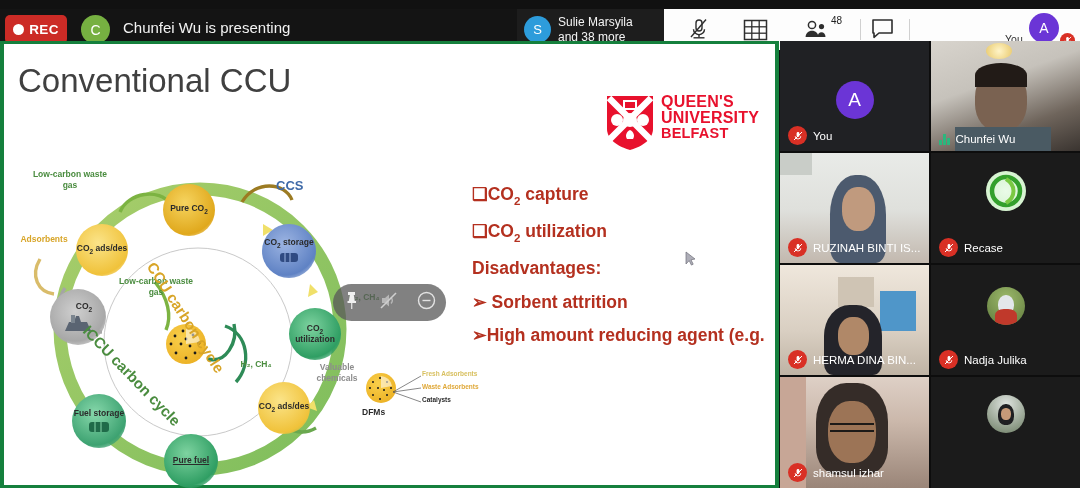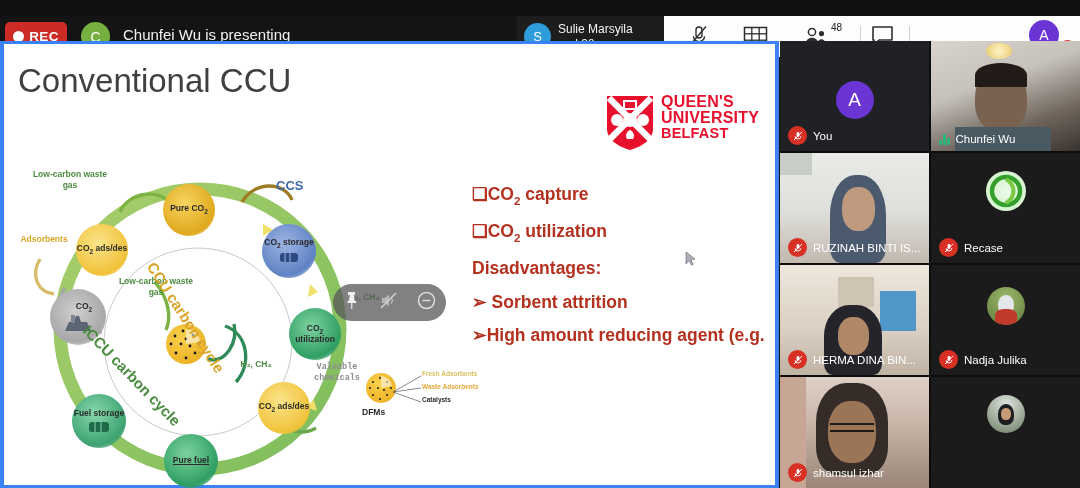--- a/index.html
+++ b/index.html
@@ -3,21 +3,21 @@
 <meta charset="utf-8">
 <style>
   * { margin:0; padding:0; box-sizing:border-box; }
   body {
     width:1080px; height:488px; overflow:hidden;
     font-family:"Liberation Sans", sans-serif;
     background:#111; position:relative;
   }
 
   
-  #topbar { position:absolute; left:0; top:16px; width:1080px; height:41px; background:#141414; }
+  #topbar { position:absolute; left:0; top:9px; width:1080px; height:41px; background:#141414; }
   .rec-pill {
     position:absolute; left:5px; top:6px; width:62px; height:29px;
     background:#cc2b26; border-radius:5px; display:flex; align-items:center;
     justify-content:center; gap:5px;
   }
   .rec-dot { width:11px; height:11px; border-radius:50%; background:#fff; }
   .rec-label { color:#fff; font-size:13.5px; font-weight:bold; letter-spacing:.3px; }
 
   .host-avatar {
     position:absolute; left:81px; top:6px; width:29px; height:29px; border-radius:50%;
@@ -51,21 +51,21 @@
   }
   .you-mic {
     position:absolute; left:1060px; top:24px; width:15px; height:15px; border-radius:50%;
     background:#d93025; display:flex; align-items:center; justify-content:center;
   }
   .ppl-badge { position:absolute; font-size:10px; color:#222; }
 
   
   #slide {
     position:absolute; left:0; top:41px; width:779px; height:447px;
-    background:#3b82f6; overflow:hidden;
+    background:#15803d; overflow:hidden;
   }
   #slide-inner { position:absolute; left:4px; top:3px; width:771px; height:441px; background:#fff; }
   .slide-title {
     position:absolute; left:14px; top:18px; font-size:33px; color:#404040; font-weight:400;
   }
   .qub-logo { position:absolute; left:600px; top:50px; width:176px; height:58px; }
   .qub-words { position:absolute; left:57px; top:0px; line-height:1.0; }
   .qub-words div { color:#e8112d; font-weight:bold; letter-spacing:.2px; }
   .qw1 { font-size:16px; }
   .qw2 { font-size:16px; }
@@ -79,21 +79,21 @@
   #diagram { position:absolute; left:6px; top:120px; width:460px; height:330px; }
   .node {
     position:absolute; border-radius:50%; display:flex; align-items:center;
     justify-content:center; text-align:center; font-size:8.5px; color:#2b2b2b;
     font-weight:bold; line-height:1.15;
   }
   .node sub { font-size:6.5px; }
   .dlabel { position:absolute; font-size:8.5px; font-weight:bold; line-height:1.25; text-align:center; }
   .green-lbl { color:#4a8c3f; }
   .gold-lbl { color:#d8a528; }
-  .gray-lbl { color:#8c8c8c;font-family:Liberation Mono, monospace; }
+  .gray-lbl { color:#8c8c8c; }
   .ccs-lbl { position:absolute; color:#3f6aa8; font-size:13px; font-weight:bold; }
   .cyc-lbl { position:absolute; font-weight:bold; font-size:15px; white-space:nowrap; }
   .dfm-box { position:absolute; }
   .dfm-item { position:absolute; font-size:6.5px; font-weight:bold; white-space:nowrap; }
 
   
   #float-bar {
     position:absolute; left:333px; top:243px; width:113px; height:37px;
     background:rgba(90,90,90,.76); border-radius:19px; display:flex;
     align-items:center; justify-content:space-around;

